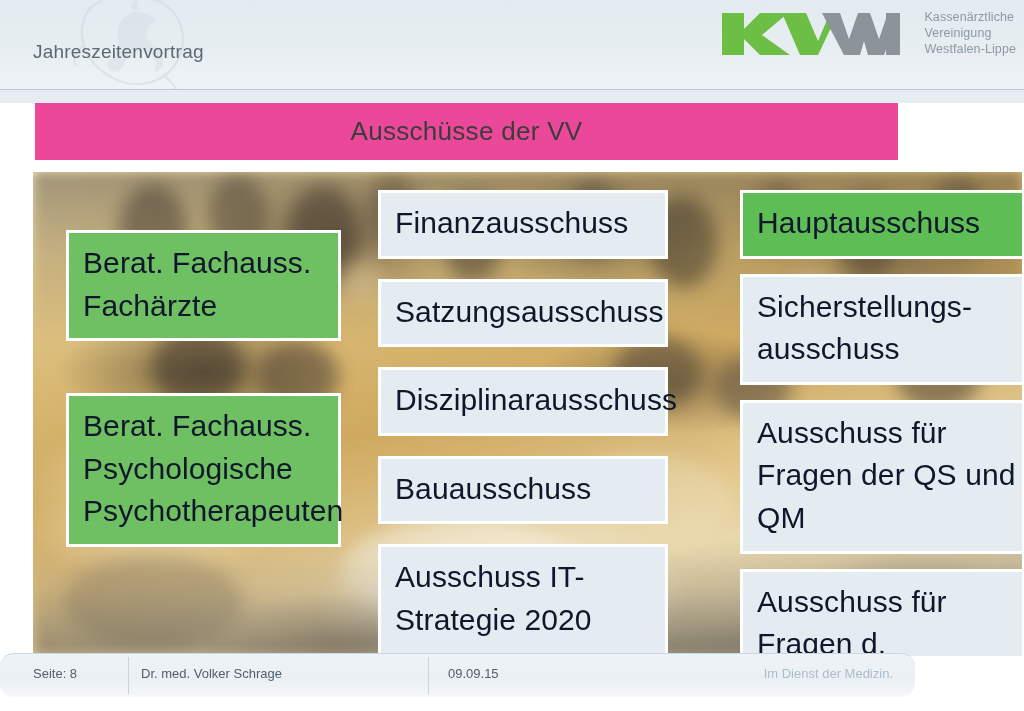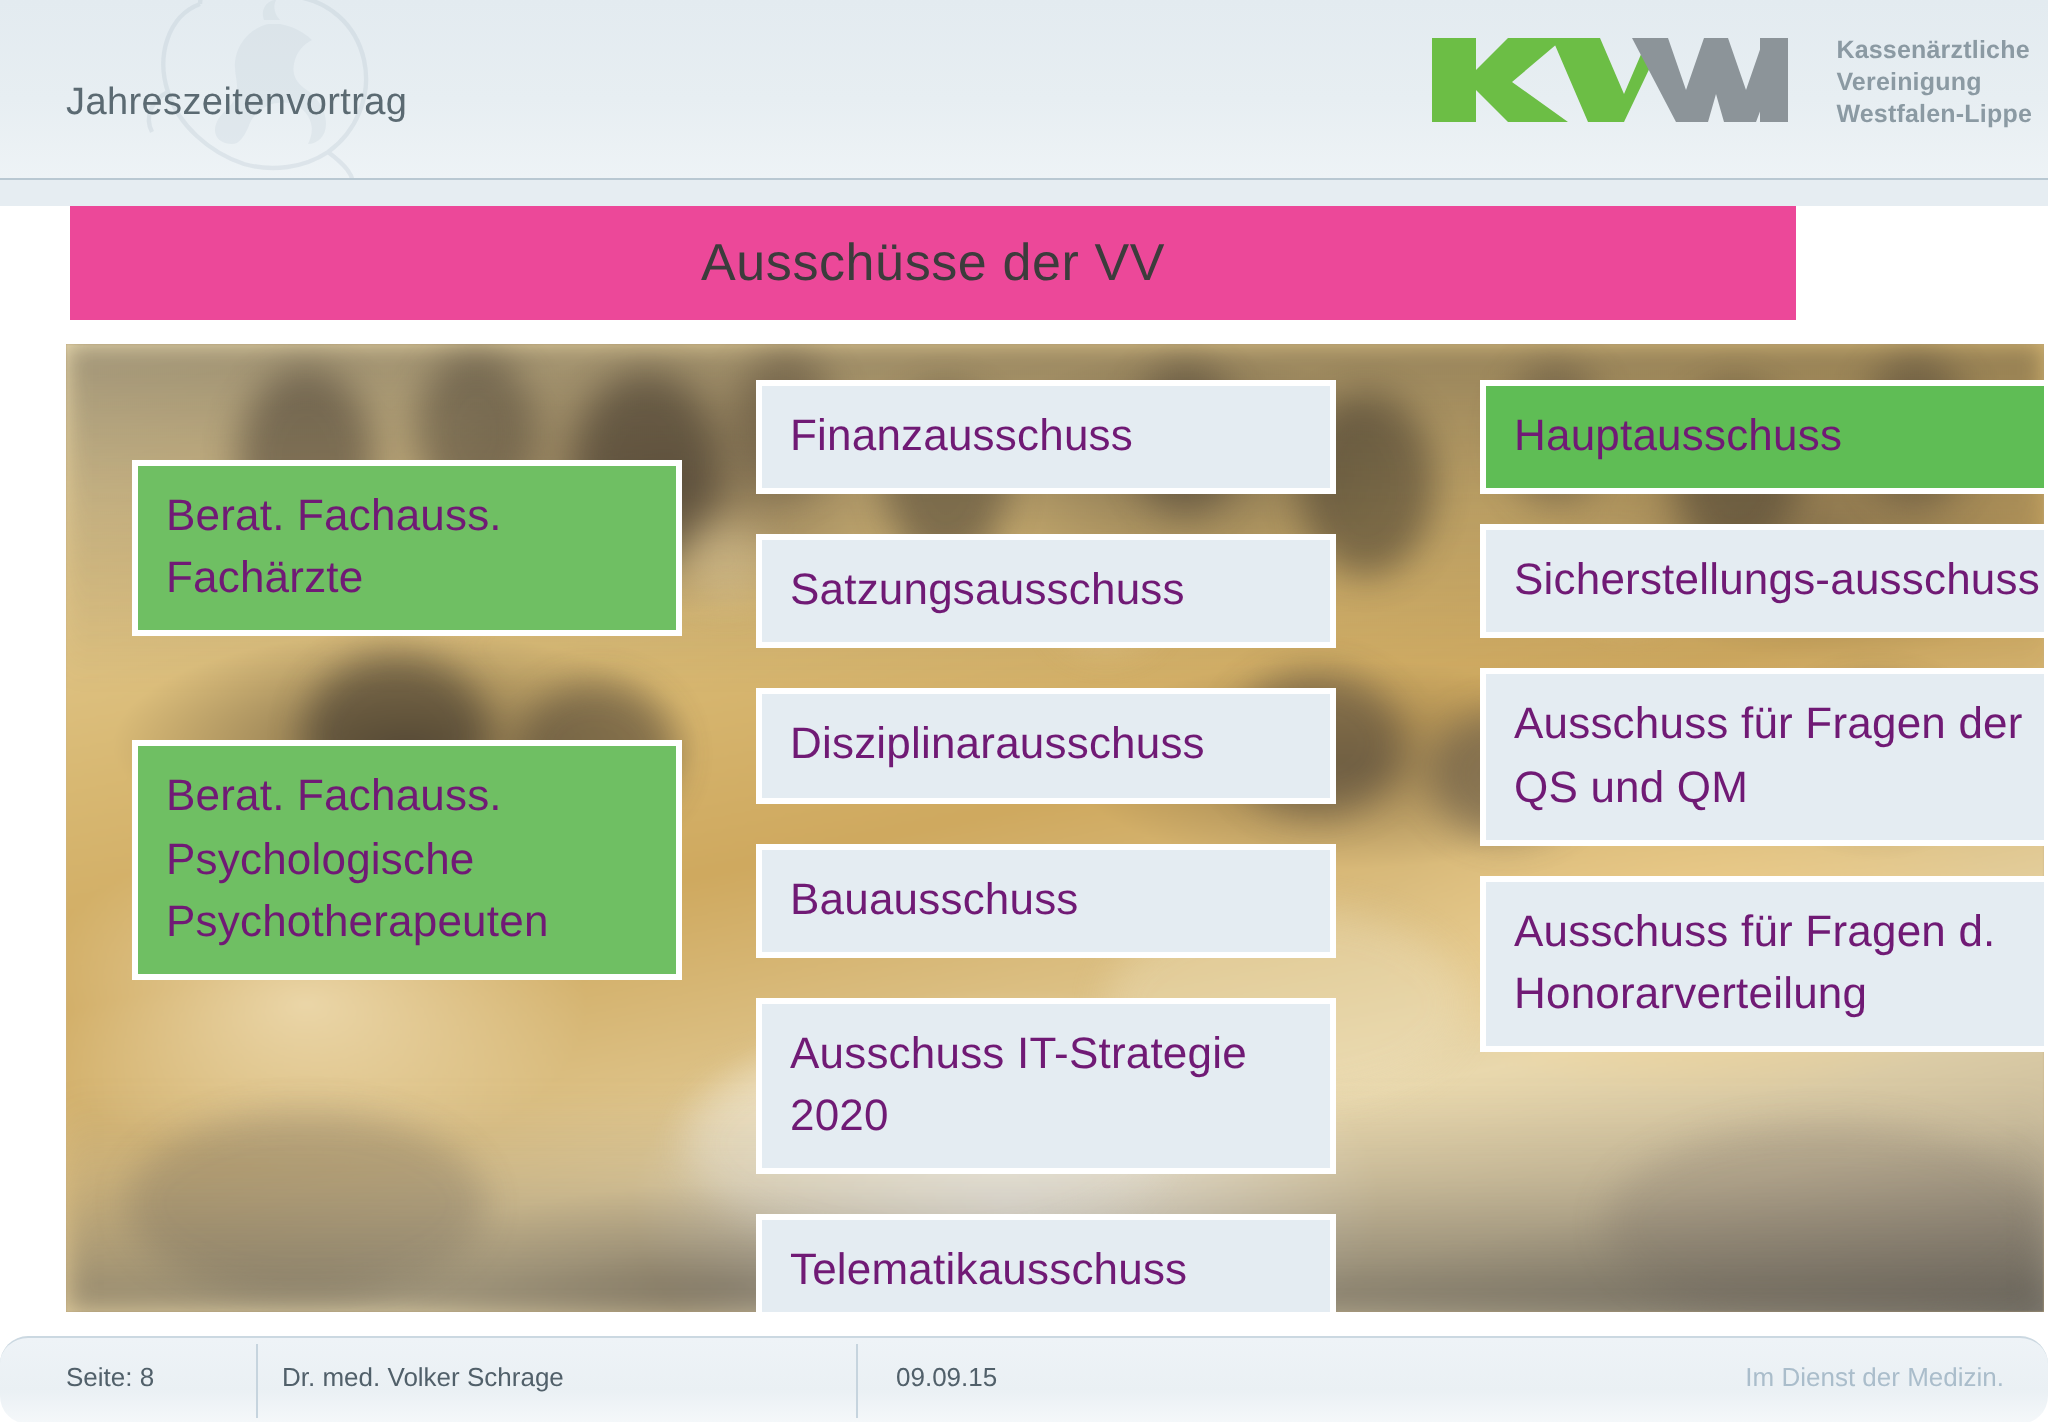--- a/index.html
+++ b/index.html
@@ -59,23 +59,22 @@
     width: 1024px; height: 13px;
     background: #e6edf2;
   }
 
   
   .logo {
     position: absolute;
     right: 8px; top: 9px;
     height: 56px;
     display: flex;
-    align-items: flex-end;
+    align-items: flex-start;
     gap: 24px;
-    font-weight: bold;
   }
   .logo-mark { display: block; }
   .logo-words {
     display: flex;
     flex-direction: column;
     justify-content: center;
     line-height: 1.28;
     font-size: 12.5px;
     color: #8b9aa3;
     letter-spacing: 0.1px;
@@ -152,36 +151,36 @@
     flex-direction: column;
   }
   .col-left  { left: 33px;  top: 58px;  width: 275px; }
   .col-mid   { left: 345px; top: 18px;  width: 290px; }
   .col-right { left: 675px; top: 18px;  width: 303px; margin-left: 32px; }
 
   .box {
     border: 3px solid #ffffff;
     box-sizing: border-box;
     padding: 9px 14px 11px 14px;
-    color: #701a75;
-    font-size: 22px;
+    color: #0f172a;
+    font-size: 30px;
     line-height: 1.42;
     letter-spacing: 0.1px;
   }
   .box-green { background: #6cbf5f; }
   .box-light { background: #e4ecf2; }
 
   .col-left .box-green  { background: #6fbf63; }
   .col-right .box-green { background: #5fbd55; }
 
   
   .footer {
     position: absolute;
-    left: 0; top: 668px;
-    width: 1024px; height: 43px;
+    left: 0; top: 653px;
+    width: 915px; height: 43px;
     background: linear-gradient(to bottom, #eef3f7 0%, #eaf0f4 60%, #f5f8fa 100%);
     border-top: 1px solid #cbd8e1;
     border-radius: 14px;
   }
   .footer-cell {
     position: absolute;
     top: 12px;
     font-size: 13px;
     color: #51606a;
     white-space: nowrap;

